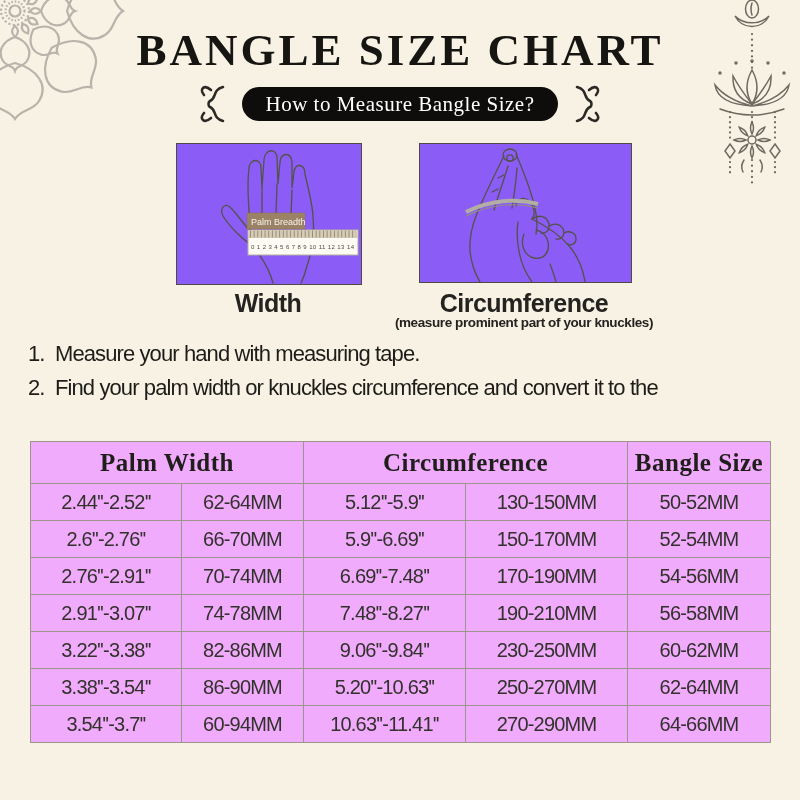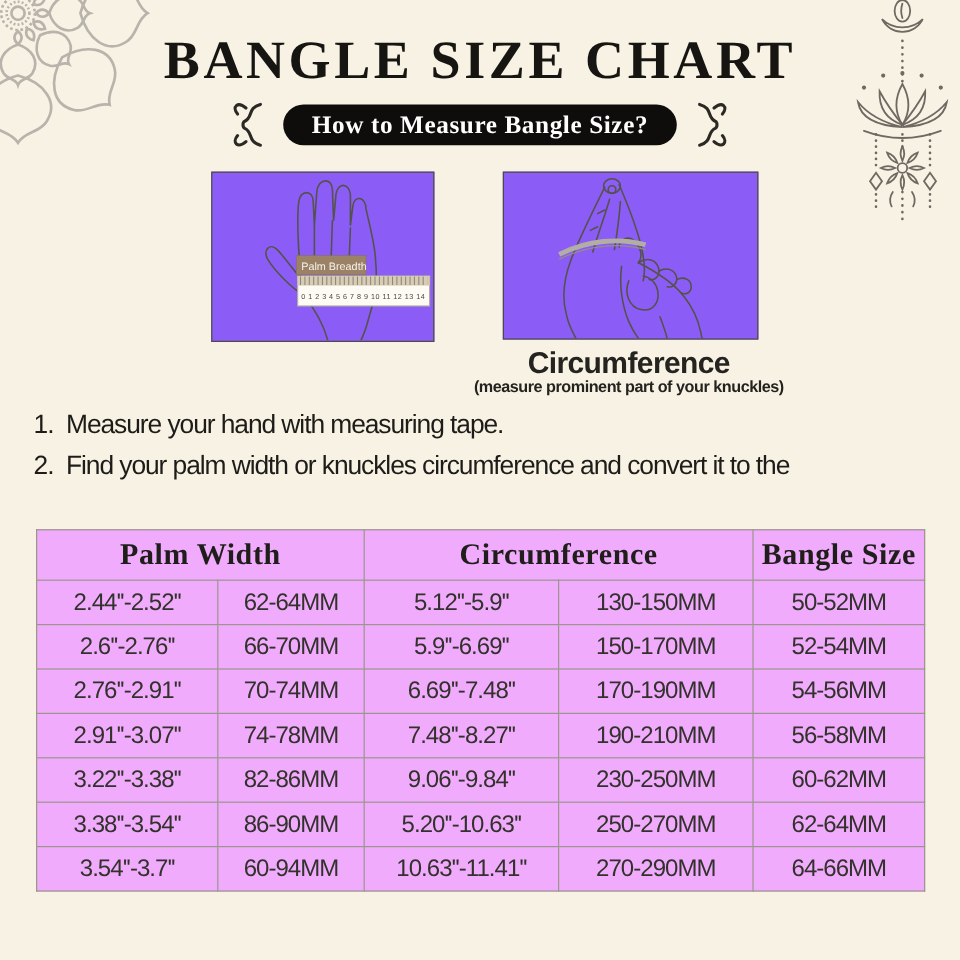--- a/index.html
+++ b/index.html
@@ -20,21 +20,21 @@
     font-family:"Liberation Serif", serif;
     font-weight:700; font-size:45px; line-height:46px;
     letter-spacing:3px; color:#161511;
   }
   .pill-row{
     position:absolute; left:0; right:0; top:84px; height:40px;
     display:flex; align-items:center; justify-content:center; gap:13px;
   }
   .pill{
     background:#0e0d0b; color:#ffffff;
-    font-family:"Liberation Serif", serif; font-weight:700;
+    font-family:"Liberation Serif", serif; font-weight:400;
     font-size:21px; line-height:34px; height:34px;
     padding:0 24px; border-radius:17px; letter-spacing:0.5px;
     white-space:nowrap;
   }
   .figbox{position:absolute; background:#8b5cf6; border:1px solid #4e4b44;}
   .figbox.left{left:176px; top:143px; width:184px; height:140px;}
   .figbox.right{left:419px; top:143px; width:211px; height:138px;}
 
   .figcap{
     position:absolute; text-align:center; font-weight:700;
@@ -210,20 +210,21 @@
         <path d="M104,90 C100,100 104,112 114,114 C124,116 130,108 128,98 C127,92 122,87 116,86"></path>
         <path d="M112,75 C128,83 142,93 150,103 C158,113 162,123 164,133 L165,138"></path>
         <path d="M130,120 C133,128 135,134 136,138"></path>
       </g>
 
       <path d="M46,68 C70,56 96,54 118,60" stroke="#b2aea3" stroke-width="4" fill="none"></path>
       <path d="M46,72 C70,60 96,58 118,64" stroke="#93907f" stroke-width="1.1" fill="none"></path>
     </svg>
   </div>
 
+  <div class="figcap w">Width</div>
   <div class="figcap c">Circumference</div>
   <div class="fignote">(measure prominent part of your knuckles)</div>
 
   <div class="instructions">
     <div class="instr">
       <span class="num">1.</span>
       <span class="itext">
         <span class="l">Measure your hand with measuring tape.</span>
       </span>
     </div>

